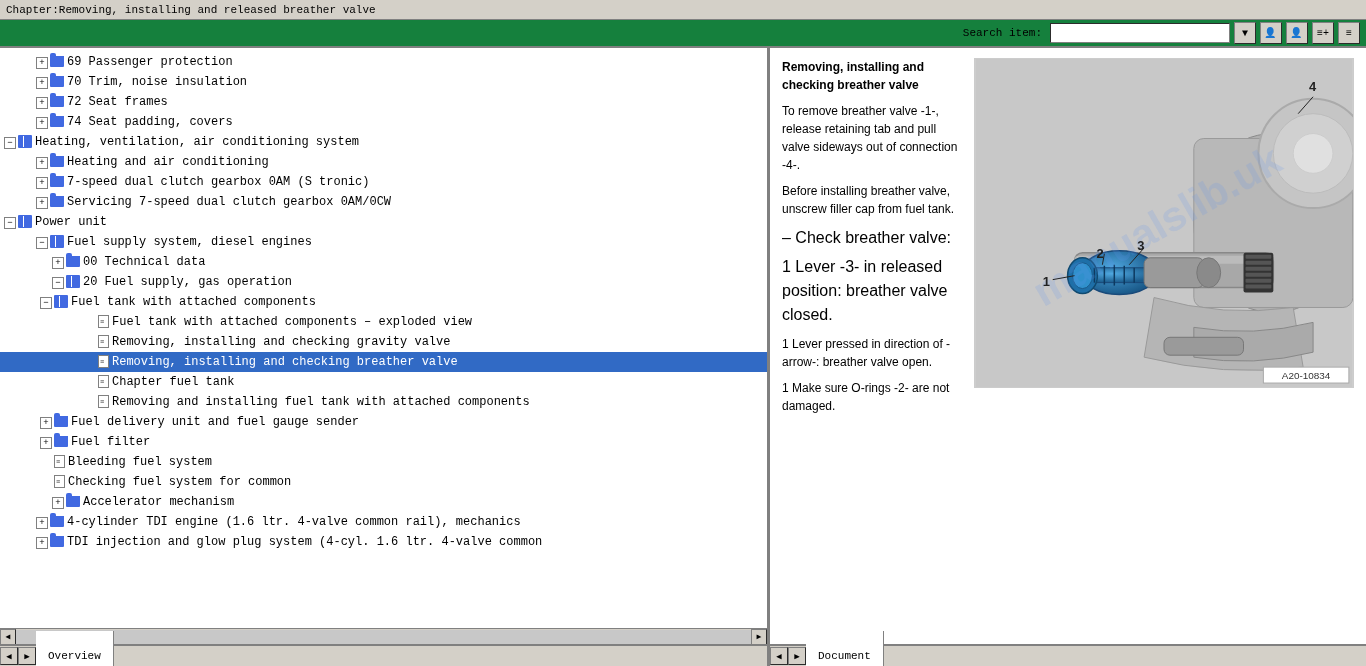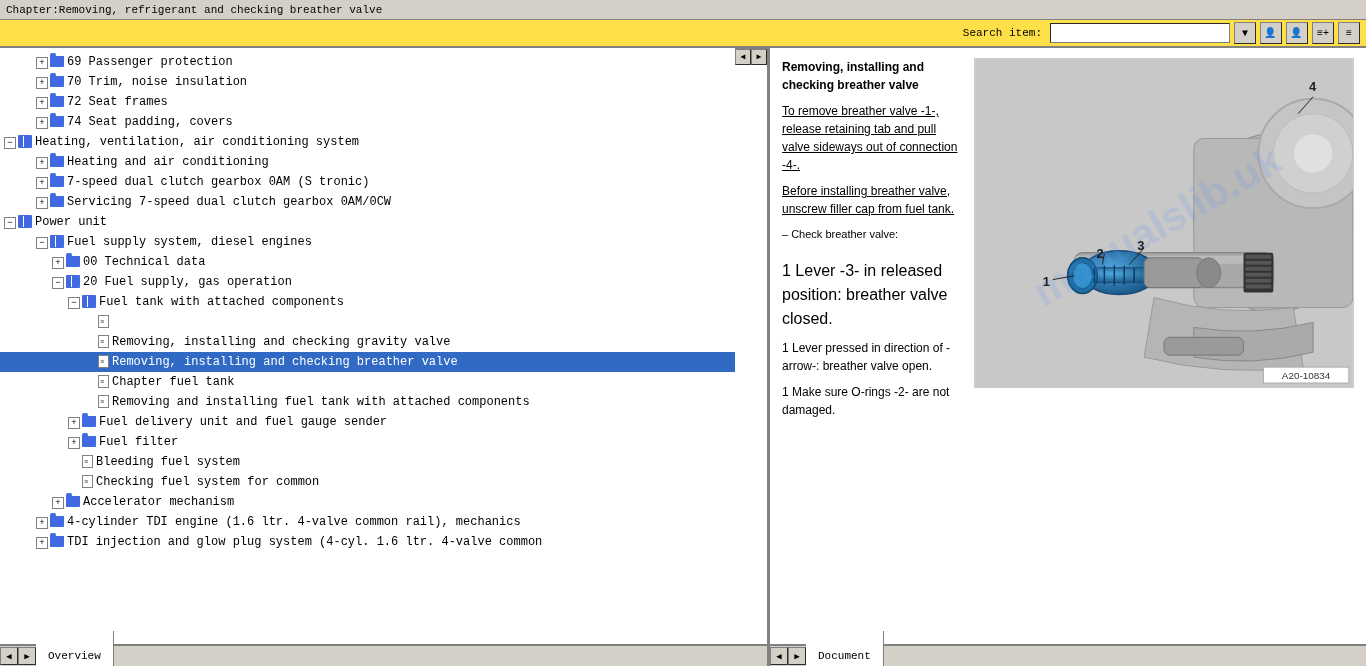--- a/index.html
+++ b/index.html
@@ -11,21 +11,21 @@
       border-bottom: 1px solid #808080;
       padding: 2px 6px;
       font-size: 11px;
       height: 20px;
       display: flex;
       align-items: center;
     }
 
     
     #toolbar {
-      background: #fde047;
+      background: #15803d;
       border-bottom: 2px solid #808080;
       padding: 2px 6px;
       height: 28px;
       display: flex;
       align-items: center;
       justify-content: flex-end;
       gap: 4px;
     }
     #search-label { font-size: 11px; margin-right: 4px; }
     #search-input {
@@ -50,41 +50,41 @@
       height: calc(666px - 48px - 22px);
     }
 
     
     #left-panel {
       width: 770px;
       background: white;
       border-right: 3px solid #808080;
       overflow: hidden;
       display: flex;
-      flex-direction: row;
+      flex-direction: column;
     }
     #tree-container {
       flex: 1;
       overflow-y: auto;
       overflow-x: auto;
       padding: 4px 0;
     }
     .tree-item {
       padding: 1px 4px;
       white-space: nowrap;
       cursor: pointer;
       line-height: 1.5;
     }
     .tree-item.selected { background: #316ac5; color: white; }
     .tree-item.selected * { color: white !important; }
 
     .indent-1 { }
     .indent-2 { padding-left: 36px; }
     .indent-3 { padding-left: 52px; }
-    .indent-4 { padding-left: 68px; }
+    .indent-4 { padding-left: 40px; }
     .indent-5 { padding-left: 84px; }
 
     .expand-icon {
       display: inline-block;
       width: 12px; height: 12px;
       border: 1px solid #808080;
       background: white;
       text-align: center;
       line-height: 10px;
       font-size: 9px;
@@ -227,21 +227,21 @@
     
     #engine-svg {
       width: 100%;
       height: 100%;
     }
   </style>
 </head>
 <body>
 
 <div id="title-bar">
-  <span>Chapter:Removing, refrigerant and checking breather valve</span>
+  <span>Chapter:Removing, installing and released breather valve</span>
 </div>
 
 <div id="toolbar">
   <span id="search-label">Search item:</span>
   <input id="search-input" type="text" style="">
   <div class="toolbar-btn">▼</div>
   <div class="toolbar-btn">👤</div>
   <div class="toolbar-btn">👤</div>
   <div class="toolbar-btn">≡+</div>
   <div class="toolbar-btn">≡</div>
@@ -258,21 +258,21 @@
         <div class="tree-item indent-2"><span class="expand-icon">+</span><span class="folder-icon"></span><span>74 Seat padding, covers</span></div>
         <div class="tree-item indent-1"><span class="expand-icon">−</span><span class="book-icon"></span><span>Heating, ventilation, air conditioning system</span></div>
         <div class="tree-item indent-2"><span class="expand-icon">+</span><span class="folder-icon"></span><span>Heating and air conditioning</span></div>
         <div class="tree-item indent-2"><span class="expand-icon">+</span><span class="folder-icon"></span><span>7-speed dual clutch gearbox 0AM (S tronic)</span></div>
         <div class="tree-item indent-2"><span class="expand-icon">+</span><span class="folder-icon"></span><span>Servicing 7-speed dual clutch gearbox 0AM/0CW</span></div>
         <div class="tree-item indent-1"><span class="expand-icon">−</span><span class="book-icon"></span><span>Power unit</span></div>
         <div class="tree-item indent-2"><span class="expand-icon">−</span><span class="book-icon"></span><span>Fuel supply system, diesel engines</span></div>
         <div class="tree-item indent-3"><span class="expand-icon">+</span><span class="folder-icon"></span><span>00 Technical data</span></div>
         <div class="tree-item indent-3"><span class="expand-icon">−</span><span class="book-icon"></span><span>20 Fuel supply, gas operation</span></div>
         <div class="tree-item indent-4"><span class="expand-icon">−</span><span class="book-icon"></span><span>Fuel tank with attached components</span></div>
-        <div class="tree-item indent-5"><span style="display:inline-block;width:14px;"></span><span class="doc-icon"></span></div>
+        <div class="tree-item indent-5"><span style="display:inline-block;width:14px;"></span><span class="doc-icon"></span><span>Fuel tank with attached components – exploded view</span></div>
         <div class="tree-item indent-5"><span style="display:inline-block;width:14px;"></span><span class="doc-icon"></span><span>Removing, installing and checking gravity valve</span></div>
         <div class="tree-item indent-5 selected"><span style="display:inline-block;width:14px;"></span><span class="doc-icon"></span><span>Removing, installing and checking breather valve</span></div>
         <div class="tree-item indent-5"><span style="display:inline-block;width:14px;"></span><span class="doc-icon"></span><span>Chapter fuel tank</span></div>
         <div class="tree-item indent-5"><span style="display:inline-block;width:14px;"></span><span class="doc-icon"></span><span>Removing and installing fuel tank with attached components</span></div>
         <div class="tree-item indent-4"><span class="expand-icon">+</span><span class="folder-icon"></span><span>Fuel delivery unit and fuel gauge sender</span></div>
         <div class="tree-item indent-4"><span class="expand-icon">+</span><span class="folder-icon"></span><span>Fuel filter</span></div>
         <div class="tree-item indent-4"><span style="display:inline-block;width:14px;"></span><span class="doc-icon"></span><span>Bleeding fuel system</span></div>
         <div class="tree-item indent-4"><span style="display:inline-block;width:14px;"></span><span class="doc-icon"></span><span>Checking fuel system for common</span></div>
         <div class="tree-item indent-3"><span class="expand-icon">+</span><span class="folder-icon"></span><span>Accelerator mechanism</span></div>
         <div class="tree-item indent-2"><span class="expand-icon">+</span><span class="folder-icon"></span><span>4-cylinder TDI engine (1.6 ltr. 4-valve common rail), mechanics</span></div>
@@ -284,23 +284,23 @@
       <div class="scroll-track"></div>
       <div class="scroll-arrow">▶</div>
     </div>
   </div>
 
   <div id="right-panel">
     <div id="doc-content">
       <div id="doc-text">
 
       <div style="font-weight: bold; margin-bottom: 8px; font-size: 12px;">Removing, installing and checking breather valve</div>
-          <div style="margin-bottom: 8px; font-size: 12px; text-decoration: underline;">To remove breather valve -1-, release retaining tab and pull valve sideways out of connection -4-.</div>
-          <div style="margin-bottom: 8px; font-size: 12px; text-decoration: underline;">Before installing breather valve, unscrew filler cap from fuel tank.</div>
-          <div style="margin-bottom: 16px; font-size: 11px;">– Check breather valve:</div>
+          <div style="margin-bottom: 8px; font-size: 12px;">To remove breather valve -1-, release retaining tab and pull valve sideways out of connection -4-.</div>
+          <div style="margin-bottom: 8px; font-size: 12px;">Before installing breather valve, unscrew filler cap from fuel tank.</div>
+          <div style="margin-bottom: 5px; font-size: 16px;">– Check breather valve:</div>
           <div style="margin-bottom: 8px; font-size: 16px;">1 Lever -3- in released position: breather valve closed.</div>
           <div style="margin-bottom: 8px; font-size: 12px;">1 Lever pressed in direction of -arrow-: breather valve open.</div>
           <div style="margin-bottom: 8px; font-size: 12px;">1 Make sure O-rings -2- are not damaged.</div>
         </div>
       <div id="doc-image">
         
         <svg id="engine-svg" viewBox="0 0 380 330">
 
           <defs>
             <radialGradient id="metalGrad" cx="50%" cy="40%" r="60%">

